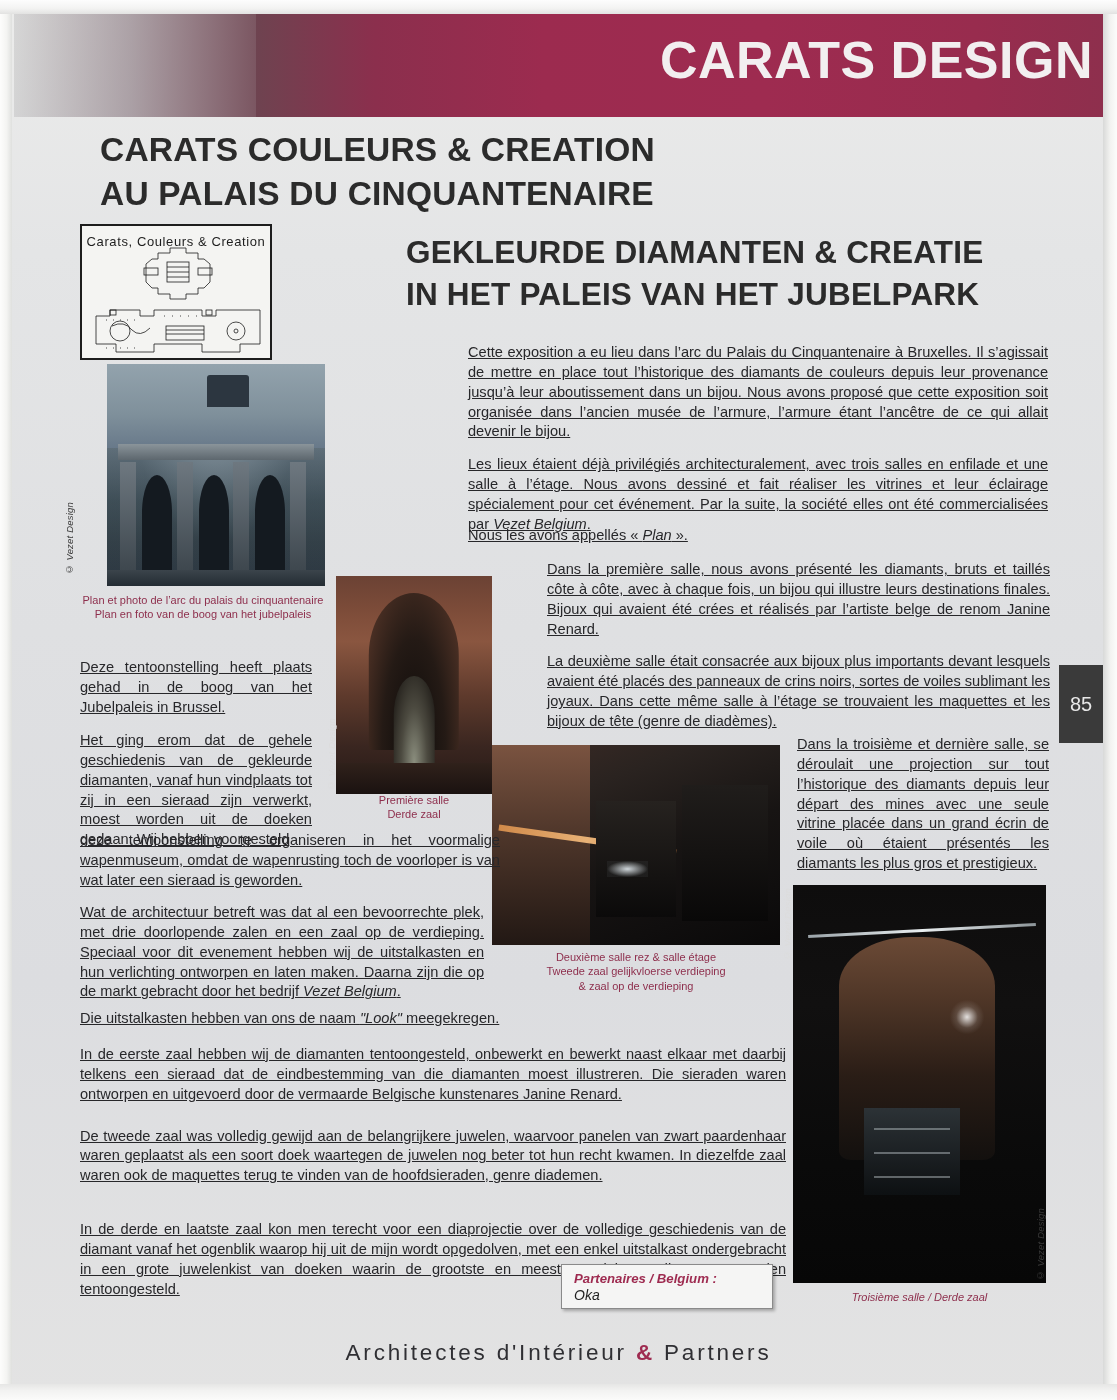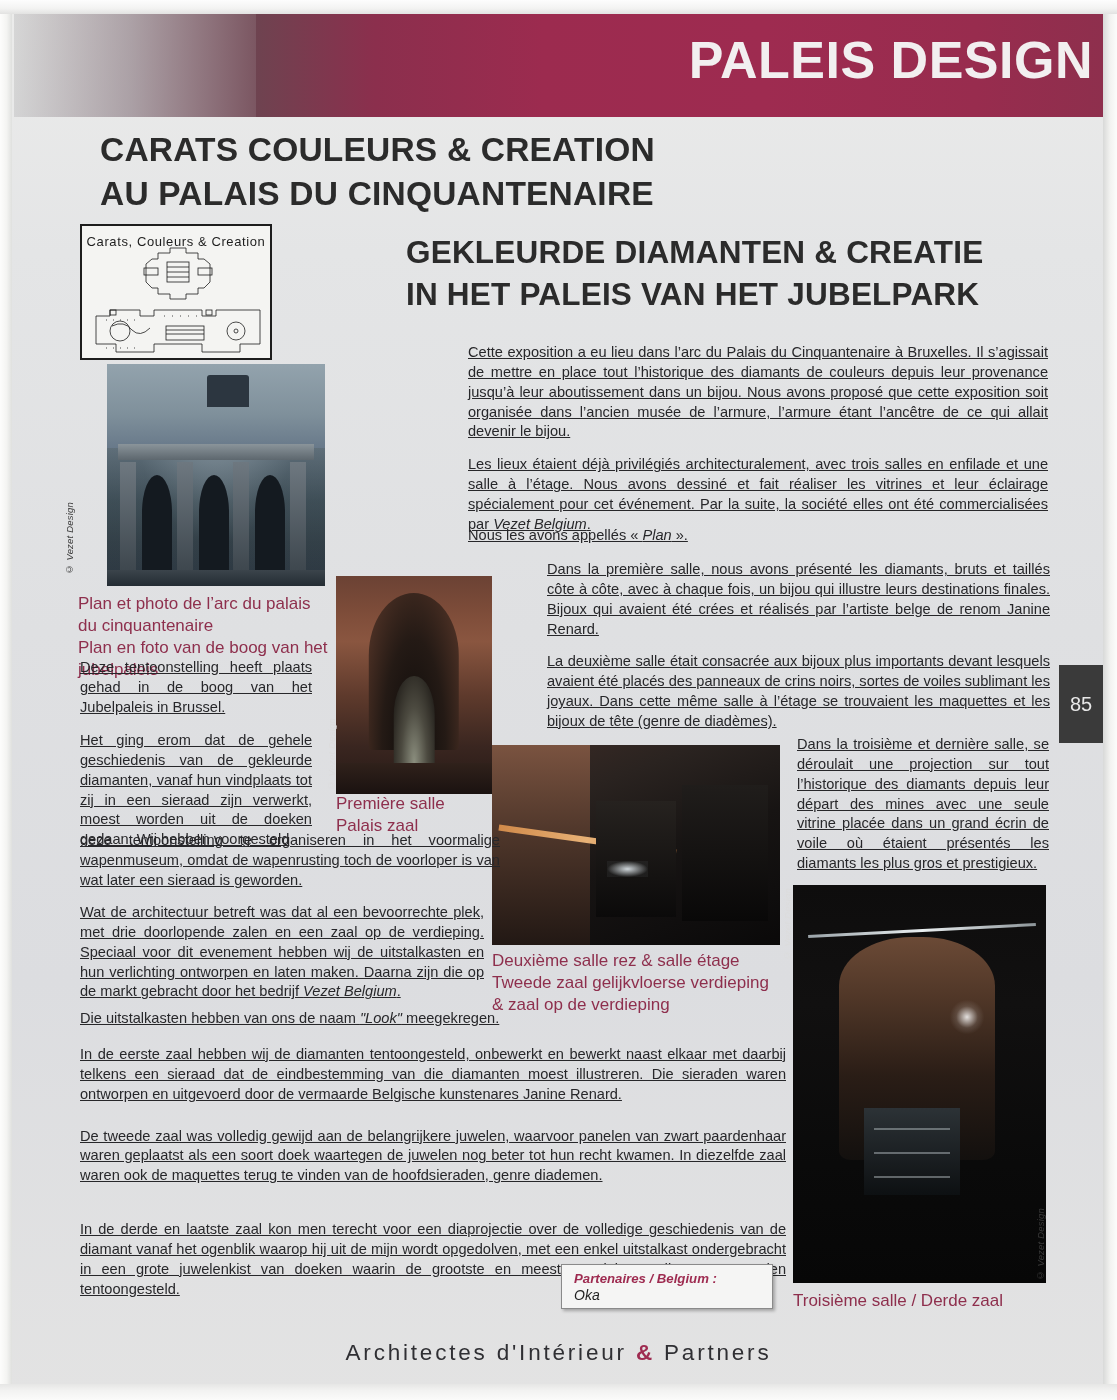--- a/index.html
+++ b/index.html
@@ -86,22 +86,22 @@
 
   .col-fr-top { position: absolute; left: 468px; top: 343px; width: 580px; }
   .col-fr-mid { position: absolute; left: 547px; top: 560px; width: 503px; }
   .col-fr-bot { position: absolute; left: 797px; top: 735px; width: 252px; }
 
   .col-nl-1 { position: absolute; left: 80px; top: 658px; width: 232px; }
 
   
   .imgbox { position: absolute; overflow: hidden; }
   .caption {
-    position: absolute; 
-    font-size: 17px; color: #8e2f4d; line-height: 1.3;
+    position: absolute; text-align: center;
+    font-size: 11px; color: #8e2f4d; line-height: 1.3;
   }
   .copyright {
     position: absolute; font-size: 9.5px; color: #3a3a3a;
     writing-mode: vertical-rl; transform: rotate(180deg);
     letter-spacing: 0.2px; font-style: italic;
   }
   .copyright.light { color: #dcdcdc; }
 
   
   .plan {
@@ -243,21 +243,21 @@
   }
   .footer .amp { color: #9e2b50; font-weight: bold; }
 </style>
 </head>
 <body>
 
 <div id="page">
 
   <div class="header-band-fade"></div>
   <div class="header-band"></div>
-  <div class="header-title">PALEIS DESIGN</div>
+  <div class="header-title">CARATS DESIGN</div>
 
   <div class="page-tab">
     <span>85</span>
   </div>
 
   <div class="title-fr">
     <div>CARATS COULEURS &amp; CREATION</div>
     <div>AU PALAIS DU CINQUANTENAIRE</div>
   </div>
   <div class="title-nl">
@@ -312,21 +312,21 @@
   </div>
 
   <div class="imgbox room1">
     <div class="vault"></div>
     <div class="tunnel"></div>
     <div class="floor"></div>
   </div>
   <div class="copyright light" style="left:326px;top:718px;">© Vezet Design</div>
   <div class="caption" style="left:336px; top:793px; width:156px;">
     <div>Première salle</div>
-    <div>Palais zaal</div>
+    <div>Derde zaal</div>
   </div>
 
   <div class="imgbox room2">
     <div class="wall"></div>
     <div class="beam"></div>
     <div class="panelA"></div>
     <div class="panelB"></div>
     <div class="glow"></div>
   </div>
   <div class="copyright light" style="left:782px;top:888px;">© Vezet Design</div>
@@ -339,21 +339,21 @@
   <div class="imgbox room3">
     <div class="rod"></div>
     <div class="drape"></div>
     <div class="case"></div>
     <div class="shelf" style="top:61%"></div>
     <div class="shelf" style="top:67%"></div>
     <div class="shelf" style="top:73%"></div>
     <div class="spark"></div>
   </div>
   <div class="copyright" style="left:1035px;top:1208px;">© Vezet Design</div>
-  <div class="caption" style="left:793px; top:1290px; width:253px;">
+  <div class="caption" style="left:793px; top:1290px; width:253px;font-style:italic;">
     <div>Troisième salle / Derde zaal</div>
   </div>
 
   <div class="body-txt just col-fr-top">
     <p>Cette exposition a eu lieu dans l’arc du Palais du Cinquantenaire à Bruxelles. Il s’agissait de mettre en place tout l’historique des diamants de couleurs depuis leur provenance jusqu’à leur aboutissement dans un bijou. Nous avons proposé que cette exposition soit organisée dans l’ancien musée de l’armure, l’armure étant l’ancêtre de ce qui allait devenir le bijou.</p>
     <p><span>Les lieux étaient déjà privilégiés architecturalement, avec trois salles en enfilade et une salle à l’étage. Nous avons dessiné et fait réaliser les vitrines et leur éclairage spécialement pour cet événement. Par la suite, la société elles ont été commercialisées par </span><span class="it">Vezet Belgium</span><span>.</span></p>
   </div>
   <div class="body-txt col-fr-top" style="top:526px;">
     <span>Nous les avons appellés « </span><span class="it">Plan</span><span> ».</span>
   </div>

